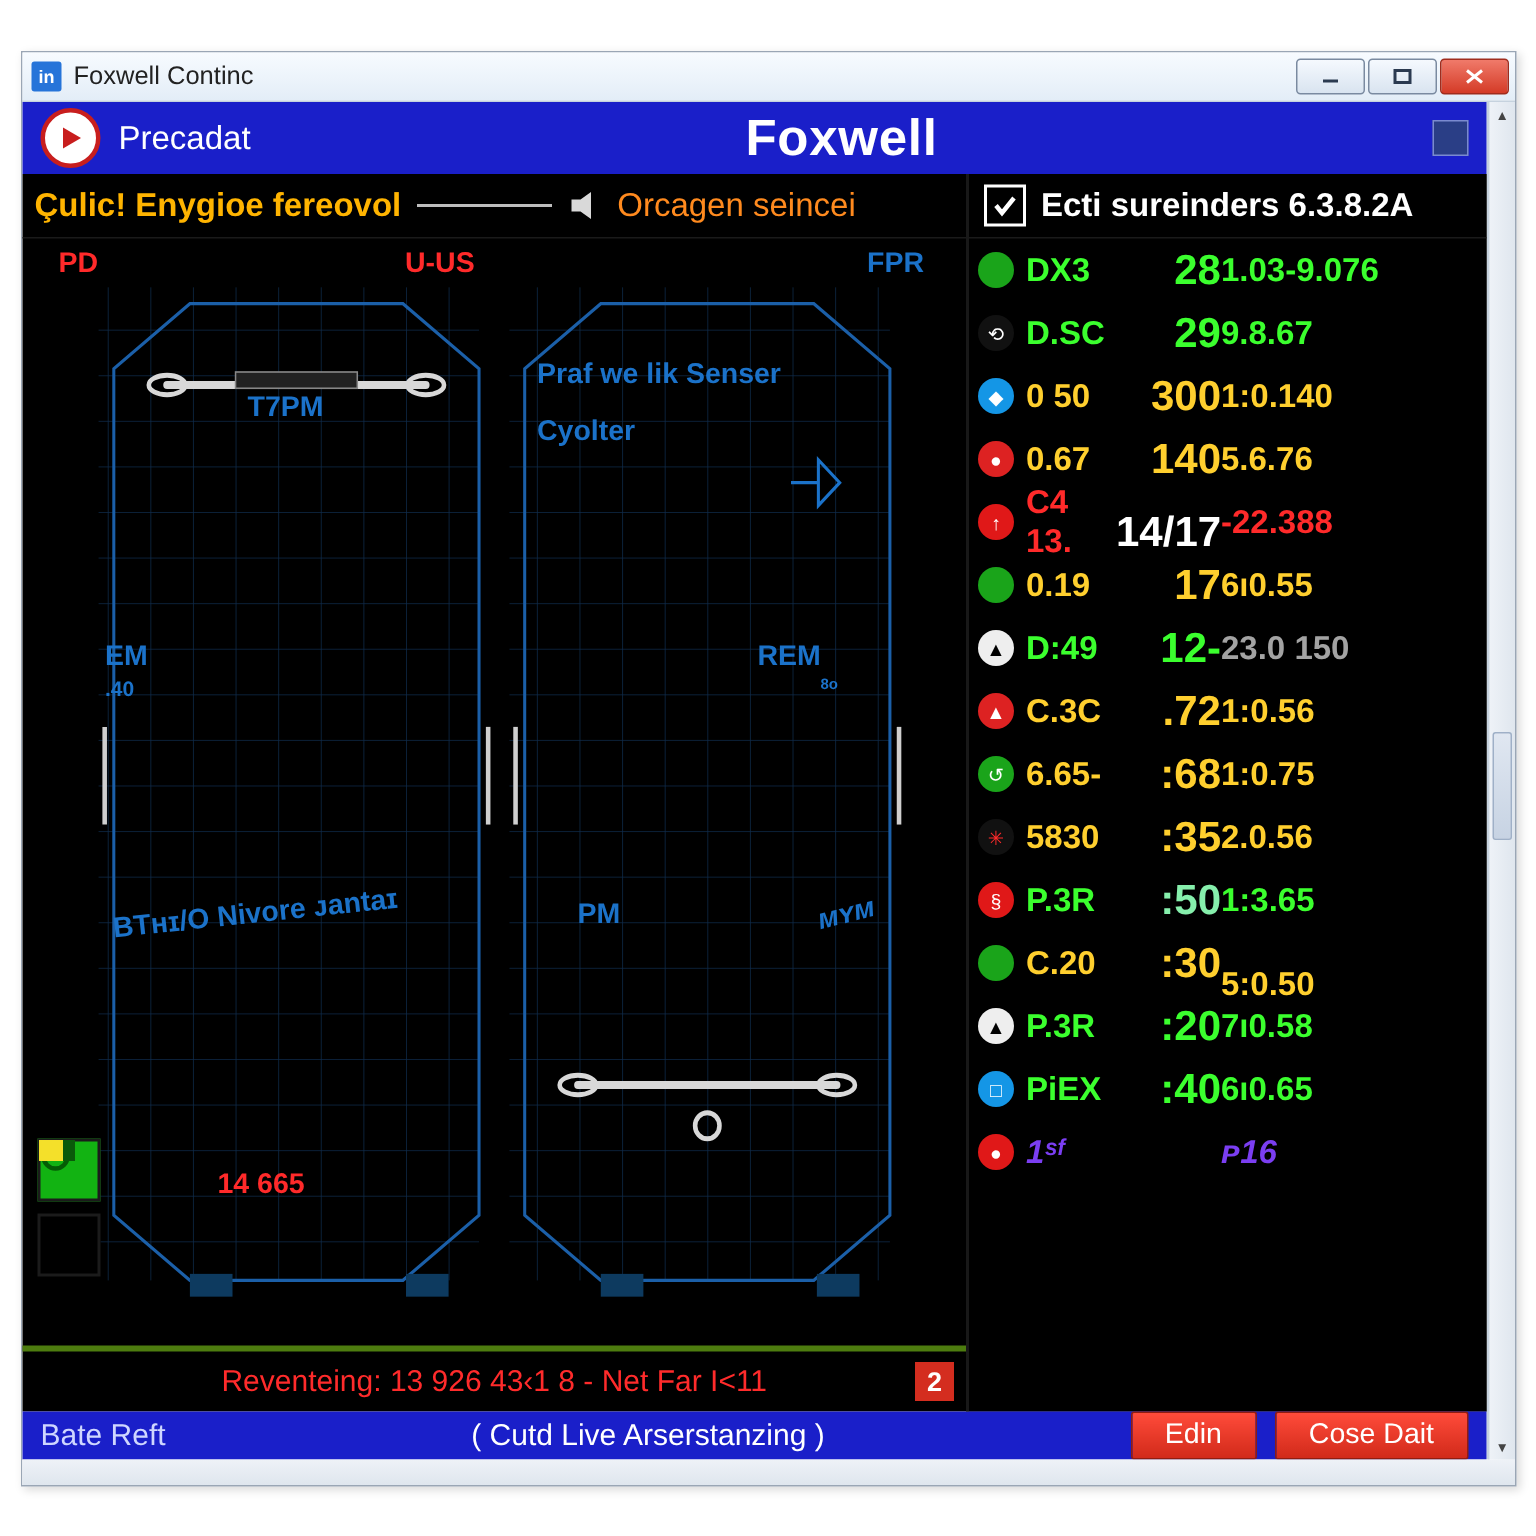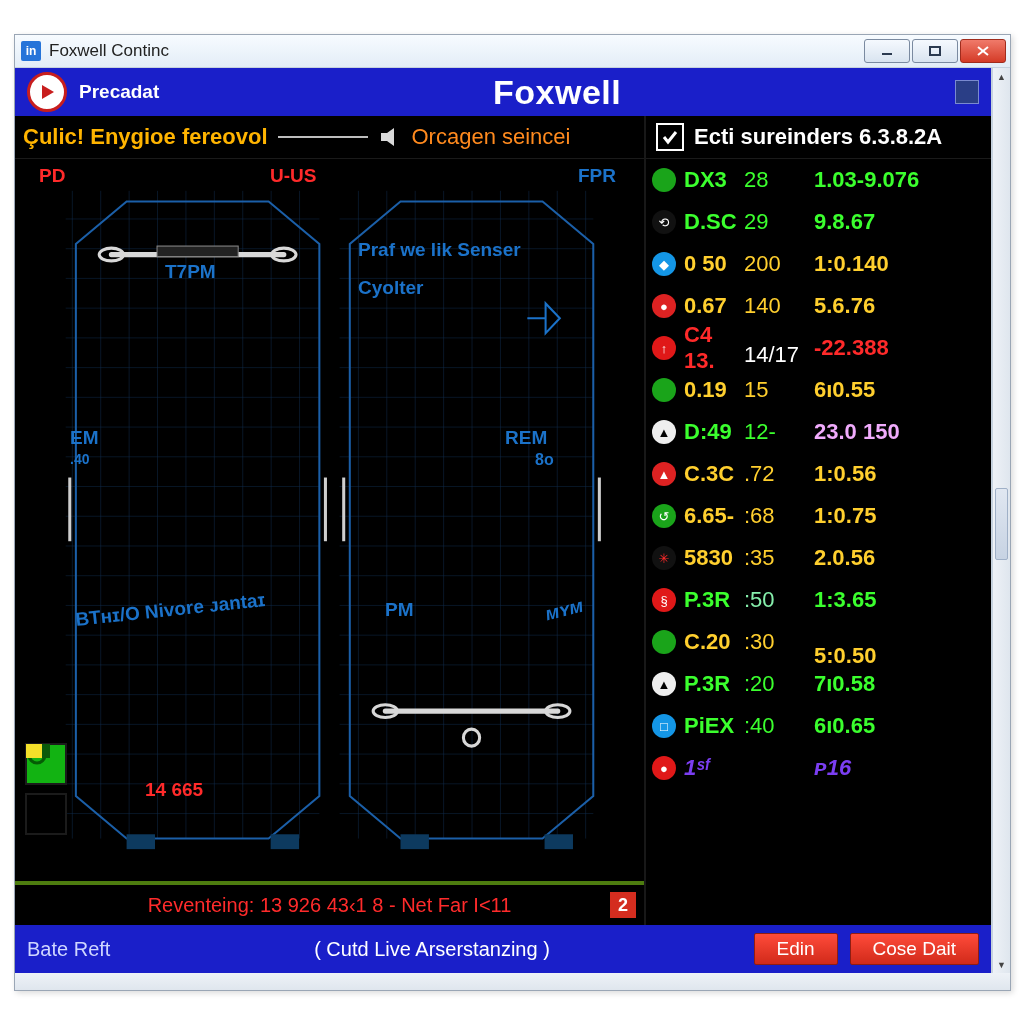--- a/index.html
+++ b/index.html
@@ -104,21 +104,21 @@
   padding:0 12px;
 }
 .brandbar .play-btn{
   width:34px;height:34px;border-radius:50%;
   background:#fff;border:3px solid #c81e1e;
   display:flex;align-items:center;justify-content:center;
   margin-right:12px;
 }
 .brandbar .play-btn svg{display:block;}
 .brandbar .precadat{
-  color:#fff;font-size:19px;font-weight:700;
+  color:#fff;font-size:22px;font-weight:400;
 }
 .brandbar .foxwell{
   flex:1;text-align:center;color:#fff;
   font-weight:800;font-size:34px;letter-spacing:.5px;
 }
 .brandbar .flag{
   width:22px;height:22px;background:#2a3e86;border:1px solid #7a8ad0;
 }
 .workarea{
   flex:1;display:flex;
@@ -178,25 +178,25 @@
 .row{
   height:42px;display:flex;align-items:center;
   padding:0 6px 0 6px;
 }
 .row .ic{
   width:24px;height:24px;border-radius:50%;
   display:flex;align-items:center;justify-content:center;
   flex:0 0 24px;margin-right:8px;font-size:13px;color:#fff;
 }
 .row .c1{width:60px;font-size:22px;font-weight:700;}
-.row .c2{width:70px;font-size:22px;font-weight:400;}
+.row .c2{width:70px;font-size:28px;font-weight:700;text-align:right;}
 .row .c3{flex:1;font-size:22px;font-weight:700;text-align:left;}
 .row.purple .c1,.row.purple .c2,.row.purple .c3{color:#7b3ef2;font-style:italic;}
 .footerbar{
-  height:48px;background:#1a1fc9;
+  height:32px;background:#1a1fc9;
   display:flex;align-items:center;padding:0 12px;gap:12px;
 }
 .footerbar .f-left{color:#cfd6ff;font-size:20px;}
 .footerbar .f-center{flex:1;text-align:center;color:#fff;font-size:20px;}
 .footerbar .btn{
   height:30px;padding:0 22px;
   background:linear-gradient(#ff4b3a,#d12a1a);
   color:#fff;border:1px solid #8f1d12;border-radius:2px;
   display:flex;align-items:center;font-size:19px;
 }
@@ -304,21 +304,21 @@
 
                 <span class="diag-label" style="left:24px;top:6px;color:#ff2a2a;">PD</span>
                 <span class="diag-label" style="left:255px;top:6px;color:#ff2a2a;">U-US</span>
                 <span class="diag-label" style="right:28px;top:6px;color:#1b72c9;">FPR</span>
                 <span class="diag-label" style="left:150px;top:102px;color:#1b72c9;">T7PM</span>
                 <span class="diag-label" style="left:343px;top:80px;color:#1b72c9;">Praf we lik   Senser</span>
                 <span class="diag-label" style="left:343px;top:118px;color:#1b72c9;">Cyolter</span>
                 <span class="diag-label" style="left:55px;top:268px;color:#1b72c9;">EM</span>
                 <span class="diag-label" style="left:55px;top:292px;color:#1b72c9;font-size:14px;">.40</span>
                 <span class="diag-label" style="left:490px;top:268px;color:#1b72c9;">REM</span>
-                <span class="diag-label" style="left:520px;top:292px;color:#1b72c9;font-size:16px;">8o</span>
+                <span class="diag-label" style="left:532px;top:292px;color:#1b72c9;font-size:10px;">8o</span>
                 <span class="diag-label" style="left:60px;top:440px;color:#1b72c9;transform:rotate(-6deg);">BTʜɪ/O Nivore ᴊantaɪ</span>
                 <span class="diag-label" style="left:370px;top:440px;color:#1b72c9;">PM</span>
                 <span class="diag-label" style="left:530px;top:440px;color:#1b72c9;transform:rotate(-14deg);font-style:italic;">ᴍʏᴍ</span>
                 <span class="diag-label" style="left:130px;top:620px;color:#ff2a2a;">14 665</span>
 
                 <div class="side-icons">
                   <span class="ic green">
                     <svg width="24" height="24">
                         <circle cx="12" cy="12" r="8" fill="none" stroke="#055c05" stroke-width="3"></circle>
                       </svg>
@@ -356,46 +356,46 @@
                   </div>
                   <div class="row">
                     <span class="ic" style="background: rgb(17, 17, 17);">⟲</span>
                     <span class="c1" style="color: rgb(59, 255, 46);">D.SC</span>
                     <span class="c2" style="color: rgb(59, 255, 46);">29</span>
                     <span class="c3" style="color: rgb(59, 255, 46);">9.8.67</span>
                   </div>
                   <div class="row">
                     <span class="ic" style="background: rgb(20, 150, 230);">◆</span>
                     <span class="c1" style="color: rgb(255, 207, 46);">0 50</span>
-                    <span class="c2" style="color: rgb(255, 207, 46);">200</span>
+                    <span class="c2" style="color: rgb(255, 207, 46);">300</span>
                     <span class="c3" style="color: rgb(255, 207, 46);">1:0.140</span>
                   </div>
                   <div class="row">
                     <span class="ic" style="background: rgb(221, 34, 34);">●</span>
                     <span class="c1" style="color: rgb(255, 207, 46);">0.67</span>
                     <span class="c2" style="color: rgb(255, 207, 46);">140</span>
                     <span class="c3" style="color: rgb(255, 207, 46);">5.6.76</span>
                   </div>
                   <div class="row">
                     <span class="ic" style="background: rgb(224, 24, 24);">↑</span>
                     <span class="c1" style="color: rgb(255, 42, 42);">C4 13.</span>
                     <span class="c2" style="color: #ffffff; margin-top: 13px;">14/17</span>
                     <span class="c3" style="color: rgb(255, 42, 42);">-22.388</span>
                   </div>
                   <div class="row">
                     <span class="ic" style="background: rgb(26, 164, 26);"></span>
                     <span class="c1" style="color: rgb(255, 207, 46);">0.19</span>
-                    <span class="c2" style="color: rgb(255, 207, 46);">15</span>
+                    <span class="c2" style="color: rgb(255, 207, 46);">17</span>
                     <span class="c3" style="color: rgb(255, 207, 46);">6ı0.55</span>
                   </div>
                   <div class="row">
                     <span class="ic" style="background: rgb(238, 238, 238); color: rgb(0, 0, 0);">▲</span>
                     <span class="c1" style="color: rgb(59, 255, 46);">D:49</span>
                     <span class="c2" style="color: rgb(59, 255, 46);">12-</span>
-                    <span class="c3" style="color: #f0abfc;">23.0 150</span>
+                    <span class="c3" style="color: #a3a3a3;">23.0 150</span>
                   </div>
                   <div class="row">
                     <span class="ic" style="background: rgb(221, 34, 34);">▲</span>
                     <span class="c1" style="color: rgb(255, 207, 46);">C.3C</span>
                     <span class="c2" style="color: rgb(255, 207, 46);">.72</span>
                     <span class="c3" style="color: rgb(255, 207, 46);">1:0.56</span>
                   </div>
                   <div class="row">
                     <span class="ic" style="background: rgb(26, 164, 26);">↺</span>
                     <span class="c1" style="color: rgb(255, 207, 46);">6.65-</span>

